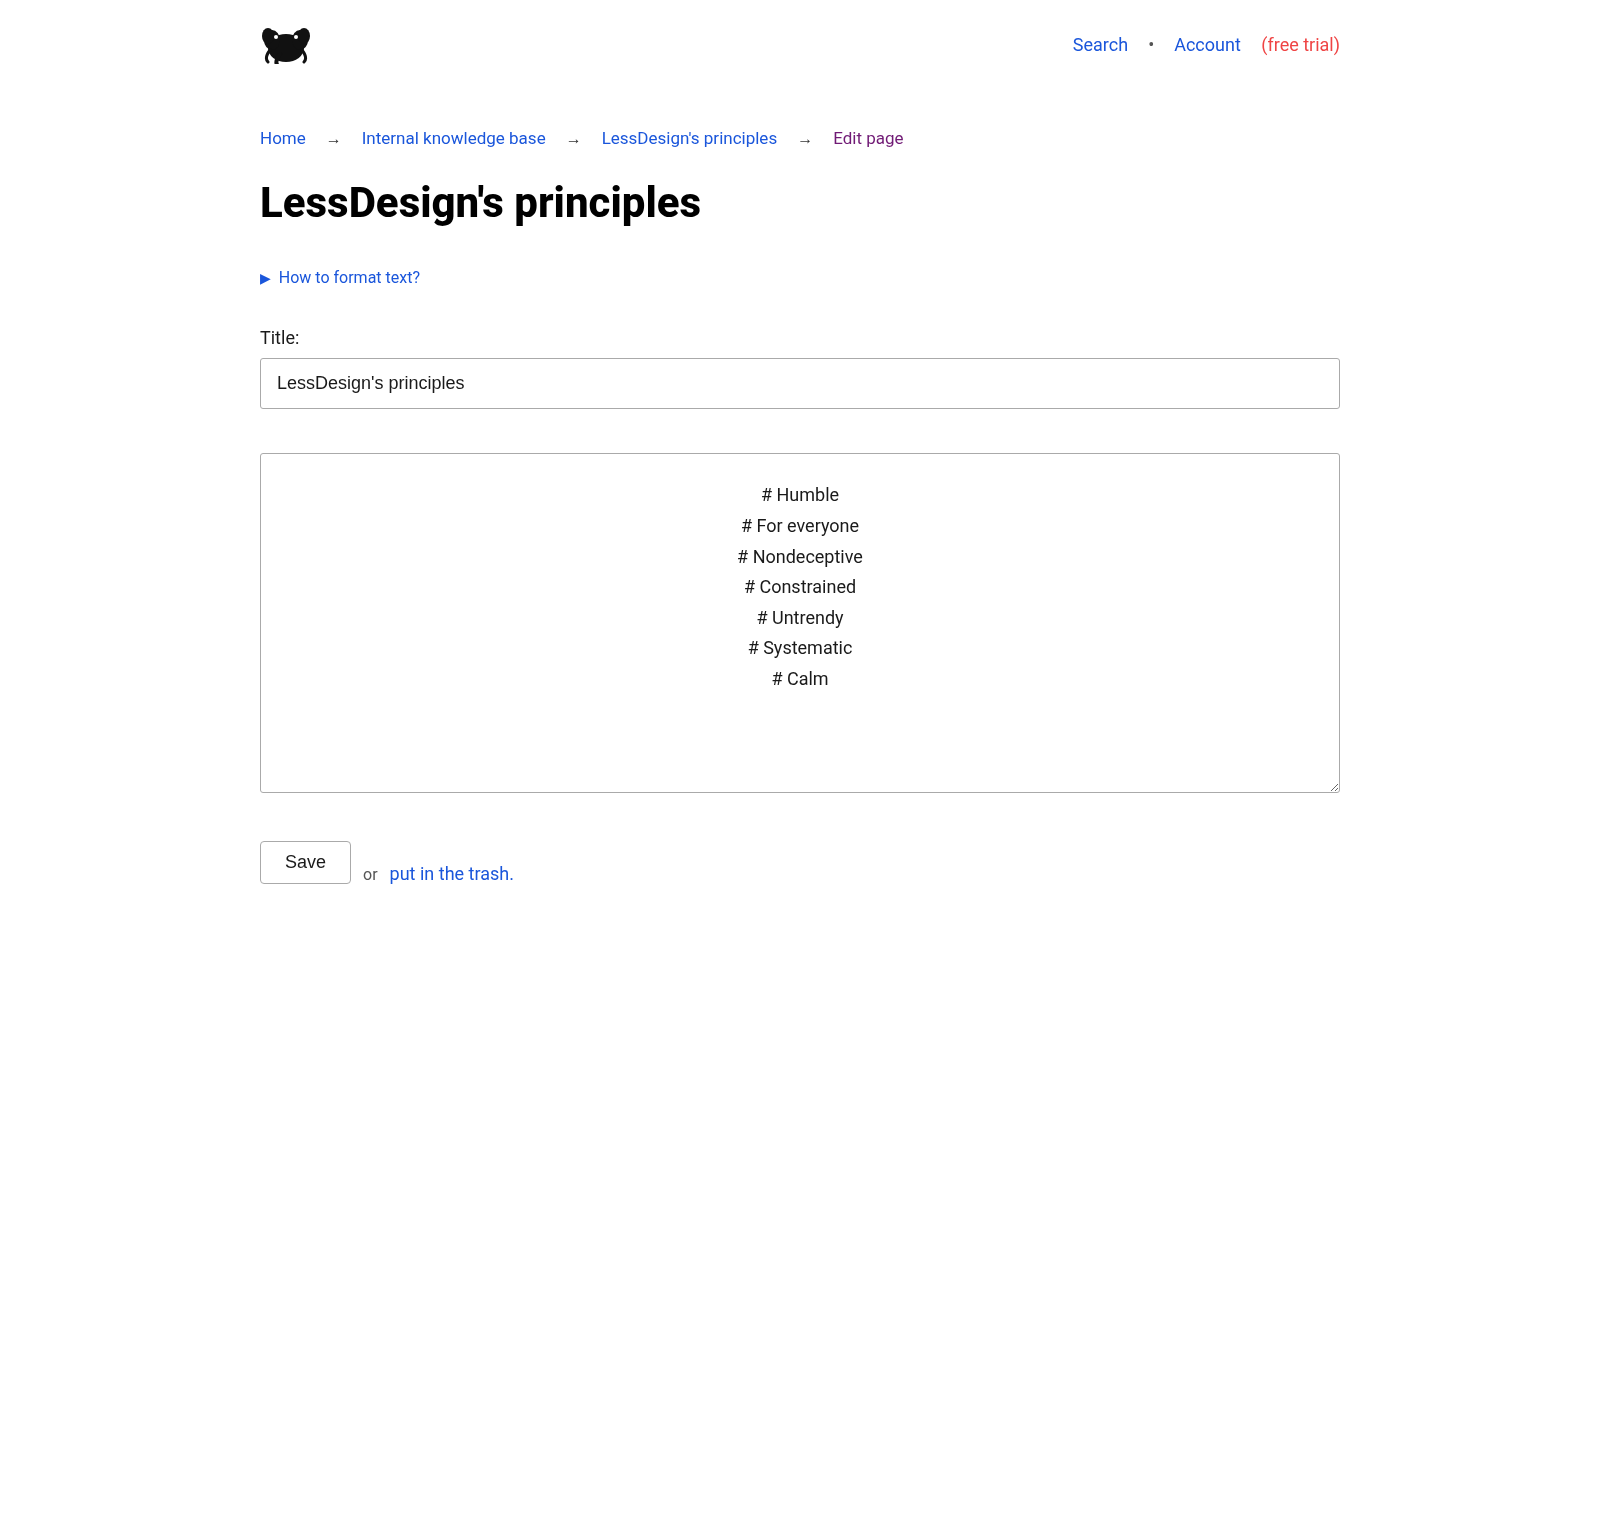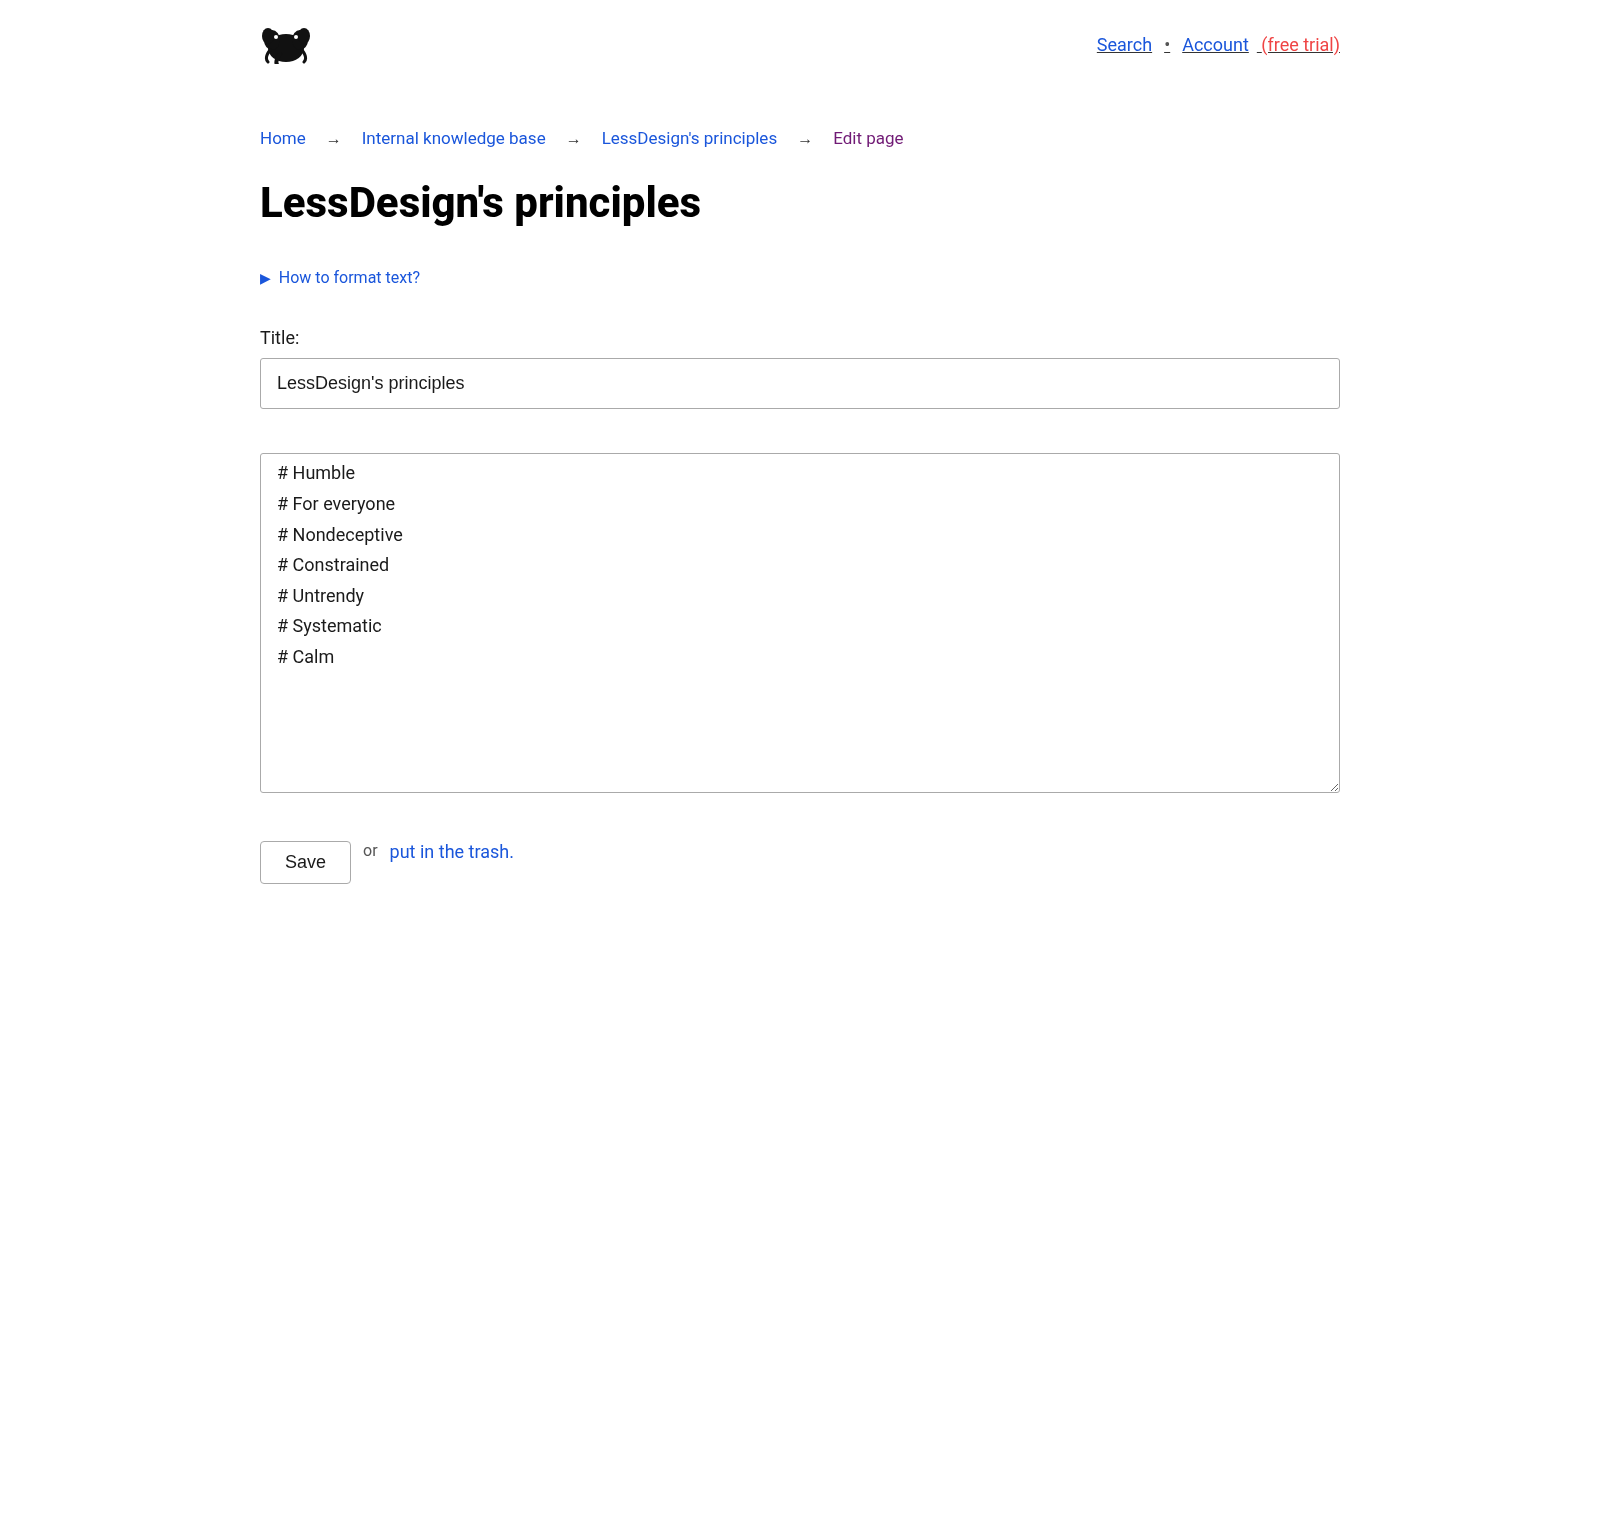--- a/index.html
+++ b/index.html
@@ -22,24 +22,23 @@
       display: flex;
       justify-content: space-between;
       align-items: center;
       padding: 20px 0;
       border-bottom: none;
     }
 
     .nav-right {
       display: flex;
       align-items: flex-start;
-      gap: 8px;
+      gap: 16px;
       font-size: 18px;
       color: #333;
-      text-decoration: underline;
     }
 
     .nav-right a {
       color: #1a56db;
       text-decoration: none;
       font-size: 18px;
     }
 
     .nav-separator {
       color: #555;
@@ -117,34 +116,35 @@
       font-size: 18px;
       border: 1px solid #aaa;
       border-radius: 3px;
       outline: none;
       color: #1a1a1a;
     }
 
     .content-textarea {
       width: 100%;
       min-height: 340px;
-      padding: 4px 16px;
+      padding: 26px 16px;
       font-size: 18px;
       border: 1px solid #aaa;
       border-radius: 3px;
       outline: none;
       color: #1a1a1a;
       font-family: -apple-system, BlinkMacSystemFont, 'Segoe UI', Roboto, Helvetica, Arial, sans-serif;
       resize: vertical;
       line-height: 1.7;
+      text-align: center;
     }
 
     .actions {
       display: flex;
-      align-items: flex-start;
+      align-items: flex-end;
       gap: 12px;
       margin-top: 30px;
       padding-bottom: 60px;
     }
 
     .save-button {
       padding: 10px 24px;
       font-size: 18px;
       background: #fff;
       border: 1px solid #aaa;

